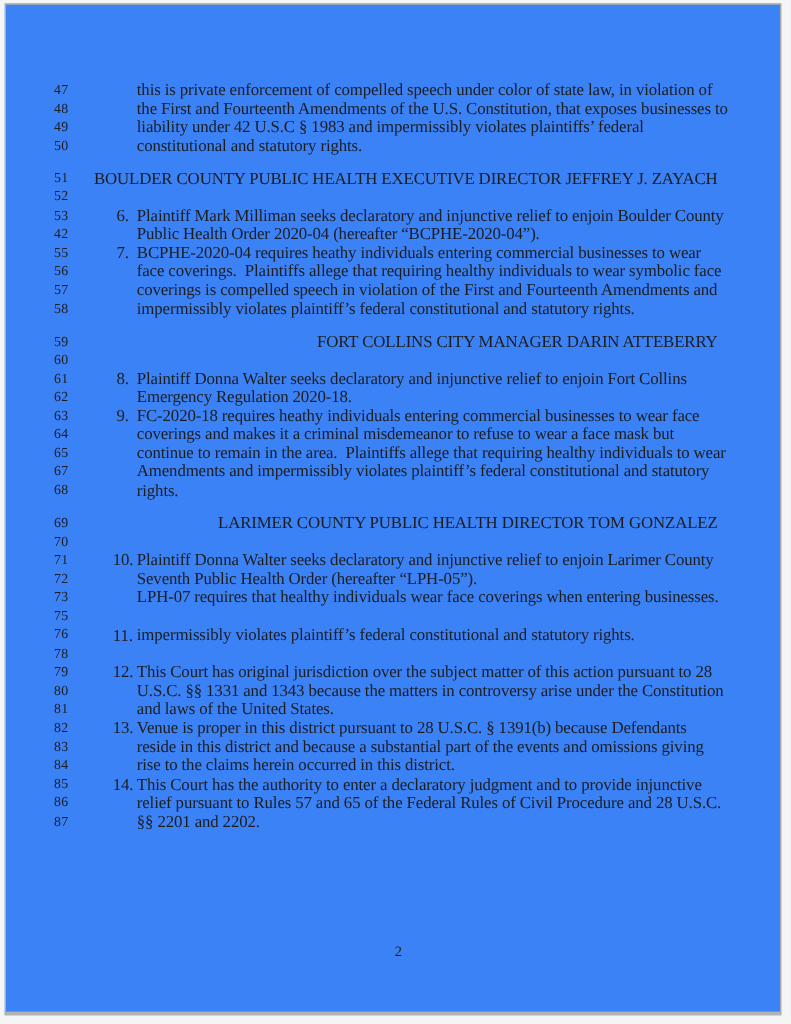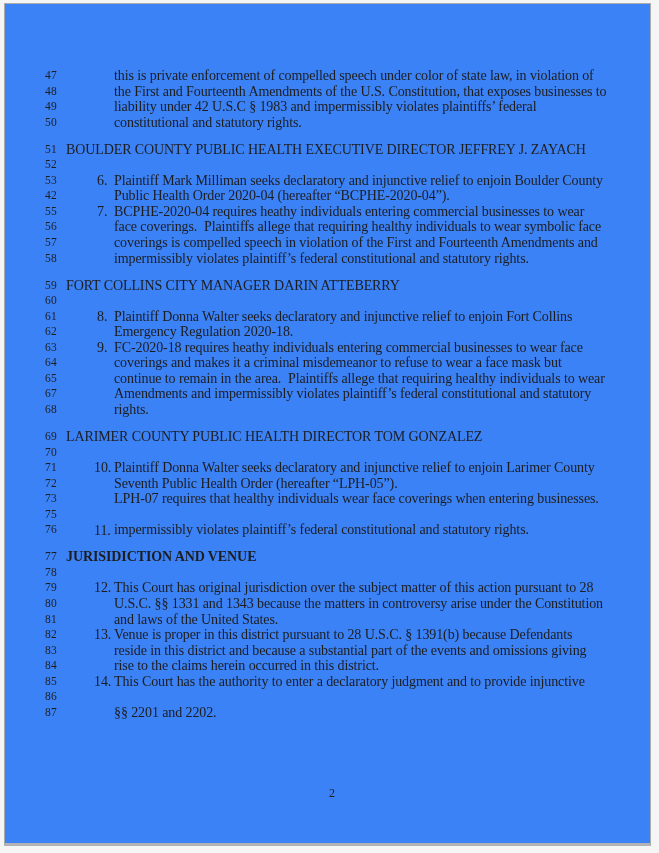--- a/index.html
+++ b/index.html
@@ -56,21 +56,21 @@
   .lc .t {
     display: block;
     padding-left: 48px;
   }
   .lc .marker {
     position: absolute;
     top: 0;
     line-height: 15.55px;
   }
   .lc.center {
-    text-align: left;
+    text-align: right;
   }
   .lc.bold { font-weight: bold; }
   .pagenum {
     position: absolute;
     top: 782px;
     left: 61px;
     width: 532px;
     text-align: center;
     font-size: 12px;
   }
@@ -181,24 +181,20 @@
         <span class="ln">73</span>
         <span class="lc"><span class="marker" style="left: 28px; margin-top: 32px;">11.</span><span class="t">LPH-07 requires that healthy individuals wear face coverings when entering businesses.</span></span>
       </div>
       <div class="row">
         <span class="ln">75</span>
       </div>
       <div class="row">
         <span class="ln">76</span>
         <span class="lc"><span class="t">impermissibly violates plaintiff’s federal constitutional and statutory rights.</span></span>
       </div>
-      <div class="row gap">
-        <span class="ln">77</span>
-        <span class="lc center bold">JURISIDICTION AND VENUE</span>
-      </div>
       <div class="row">
         <span class="ln">78</span>
       </div>
       <div class="row">
         <span class="ln">79</span>
         <span class="lc"><span class="marker" style="left: 28px;">12.</span><span class="t">This Court has original jurisdiction over the subject matter of this action pursuant to 28</span></span>
       </div>
       <div class="row">
         <span class="ln">80</span>
         <span class="lc"><span class="t">U.S.C. §§ 1331 and 1343 because the matters in controversy arise under the Constitution</span></span>
@@ -218,20 +214,21 @@
       <div class="row">
         <span class="ln">84</span>
         <span class="lc"><span class="t">rise to the claims herein occurred in this district.</span></span>
       </div>
       <div class="row">
         <span class="ln">85</span>
         <span class="lc"><span class="marker" style="left: 28px;">14.</span><span class="t">This Court has the authority to enter a declaratory judgment and to provide injunctive</span></span>
       </div>
       <div class="row">
         <span class="ln">86</span>
+        <span class="lc"><span class="t">relief pursuant to Rules 57 and 65 of the Federal Rules of Civil Procedure and 28 U.S.C.</span></span>
       </div>
       <div class="row">
         <span class="ln">87</span>
         <span class="lc"><span class="t">§§ 2201 and 2202.</span></span>
       </div>
     </div>
   <div class="pagenum">2</div>
 </div>
 
 </body></html>

